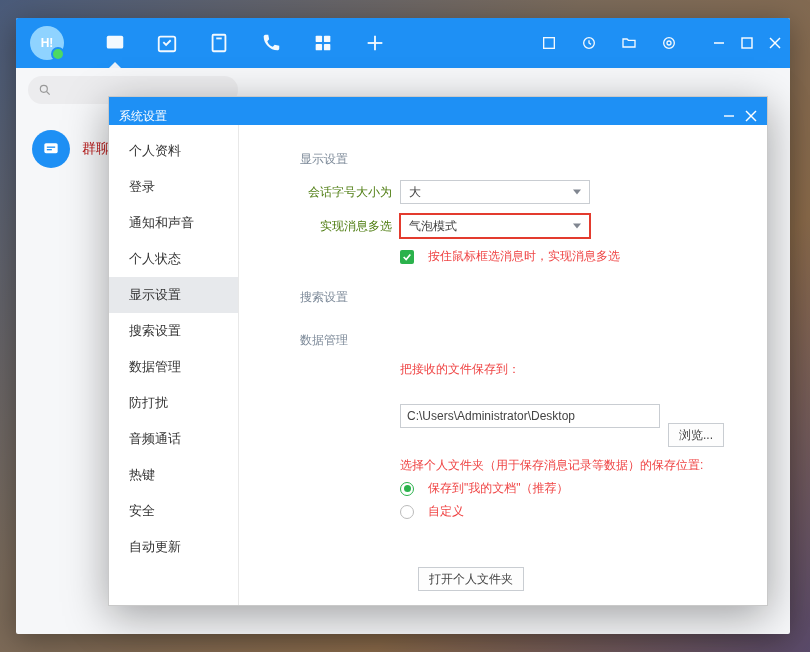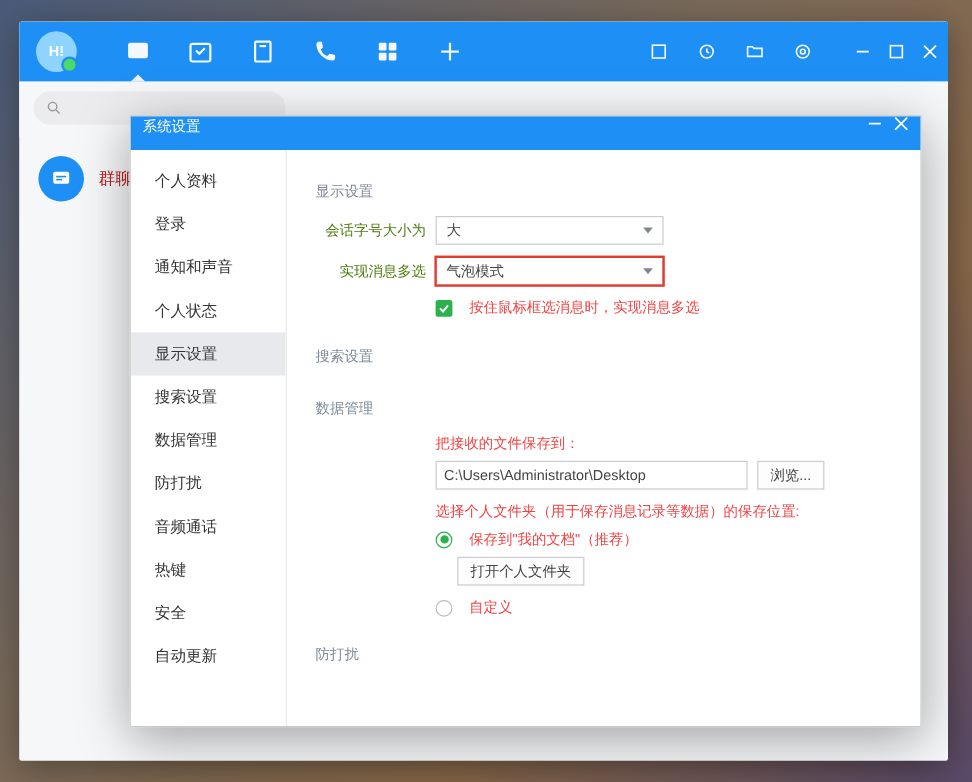--- a/index.html
+++ b/index.html
@@ -45,45 +45,45 @@
 .chat-item{display:flex;align-items:center;gap:12px;padding:10px 16px;}
 .chat-icon{width:38px;height:38px;border-radius:50%;background:#1e90f5;display:flex;align-items:center;justify-content:center;}
 .chat-icon svg{width:20px;height:20px;fill:#fff;}
 .chat-name{font-size:14px;color:#b91c1c;}
 
 .settings-window{
   position:absolute;left:108px;top:96px;width:660px;height:510px;
   background:#fff;box-shadow:0 10px 40px rgba(0,0,0,.35);border:1px solid #c9c9c9;
 }
 .sw-title{
-  height:28px;background:#1e90f5;color:#fff;display:flex;align-items:flex-start;padding:0 10px;font-size:12px;
+  height:28px;background:#1e90f5;color:#fff;display:flex;align-items:flex-end;padding:0 10px;font-size:12px;
 }
 .sw-title-btns{margin-left:auto;display:flex;gap:10px;}
 .sw-title-btns svg{width:12px;height:12px;stroke:#fff;stroke-width:1.4;fill:none;}
 
-.sw-body{display:flex;height:calc(100% - 28px);}
+.sw-body{display:flex;height:calc(100% - 28px);gap:37px;}
 .sw-nav{width:130px;border-right:1px solid #e8e8e8;padding-top:8px;overflow:hidden;}
 .sw-nav-item{height:36px;display:flex;align-items:center;padding-left:20px;font-size:13px;color:#333;cursor:pointer;}
 .sw-nav-item.active{background:#e7e9ec;}
 .sw-content{flex:1;padding:18px 24px 0 24px;overflow:hidden;font-size:12px;color:#555;}
 
 .section-title{color:#7d8a99;font-size:12px;margin:8px 0 12px 0;}
 .row{display:flex;align-items:center;margin-bottom:10px;gap:8px;}
 .label{color:#4d7c0f;min-width:92px;text-align:right;}
 .select{
   width:190px;height:24px;border:1px solid #c9cdd2;background:#fff;display:flex;align-items:center;
   padding:0 8px;font-size:12px;color:#444;position:relative;
 }
 .select.highlight{outline:2px solid #e33b2e;outline-offset:-1px;}
 .select::after{content:"";position:absolute;right:8px;top:50%;transform:translateY(-50%);border-left:4px solid transparent;border-right:4px solid transparent;border-top:5px solid #808690;}
 .checkbox{width:14px;height:14px;background:#2bb24c;border-radius:2px;display:inline-flex;align-items:center;justify-content:center;margin-right:6px;}
 .checkbox svg{width:10px;height:10px;stroke:#fff;stroke-width:2;fill:none;}
 .cb-label{color:#ef4444;}
 .text-input{width:260px;height:24px;border:1px solid #c9cdd2;padding:0 6px;font-size:12px;color:#444;background:#fff;}
-.btn{height:24px;padding:0 10px;border:1px solid #c9cdd2;background:#fdfdfd;font-size:12px;color:#444;display:inline-flex;align-items:center;cursor:pointer;}
+.btn{height:24px;padding:0 10px;border:1px solid #c9cdd2;background:#fdfdfd;font-size:12px;color:#444;display:inline-flex;align-items:center;cursor:pointer;margin-top:39px;}
 .radio{width:14px;height:14px;border:1px solid #2bb24c;border-radius:50%;display:inline-flex;align-items:center;justify-content:center;margin-right:6px;}
 .radio.unchecked{border-color:#bbb;}
 .radio .dot{width:7px;height:7px;border-radius:50%;background:#2bb24c;}
 .indent{margin-left:100px;}
 .indent2{margin-left:118px;}
 .spacer{height:6px;}
 </style>
 </head>
 <body>
 
@@ -267,27 +267,27 @@
         </div>
         <div class="row indent" style="margin-bottom:6px;">
           <span class="cb-label">选择个人文件夹（用于保存消息记录等数据）的保存位置:</span>
         </div>
         <div class="row indent" style="margin-bottom:6px;">
           <span class="radio">
               <span class="dot"></span>
             </span>
           <span class="cb-label">保存到"我的文档"（推荐）</span>
         </div>
-        <div class="row indent2">
-          <button class="btn">打开个人文件夹</button>
-        </div>
         <div class="row indent" style="margin-bottom:8px;">
           <span class="radio unchecked"></span>
           <span class="cb-label">自定义</span>
         </div>
+        <div class="row indent2">
+          <button class="btn">打开个人文件夹</button>
+        </div>
 
         <div class="spacer"></div>
         <div class="section-title">防打扰</div>
 
       </div>
     </div>
   </div>
 
 </div>
 

